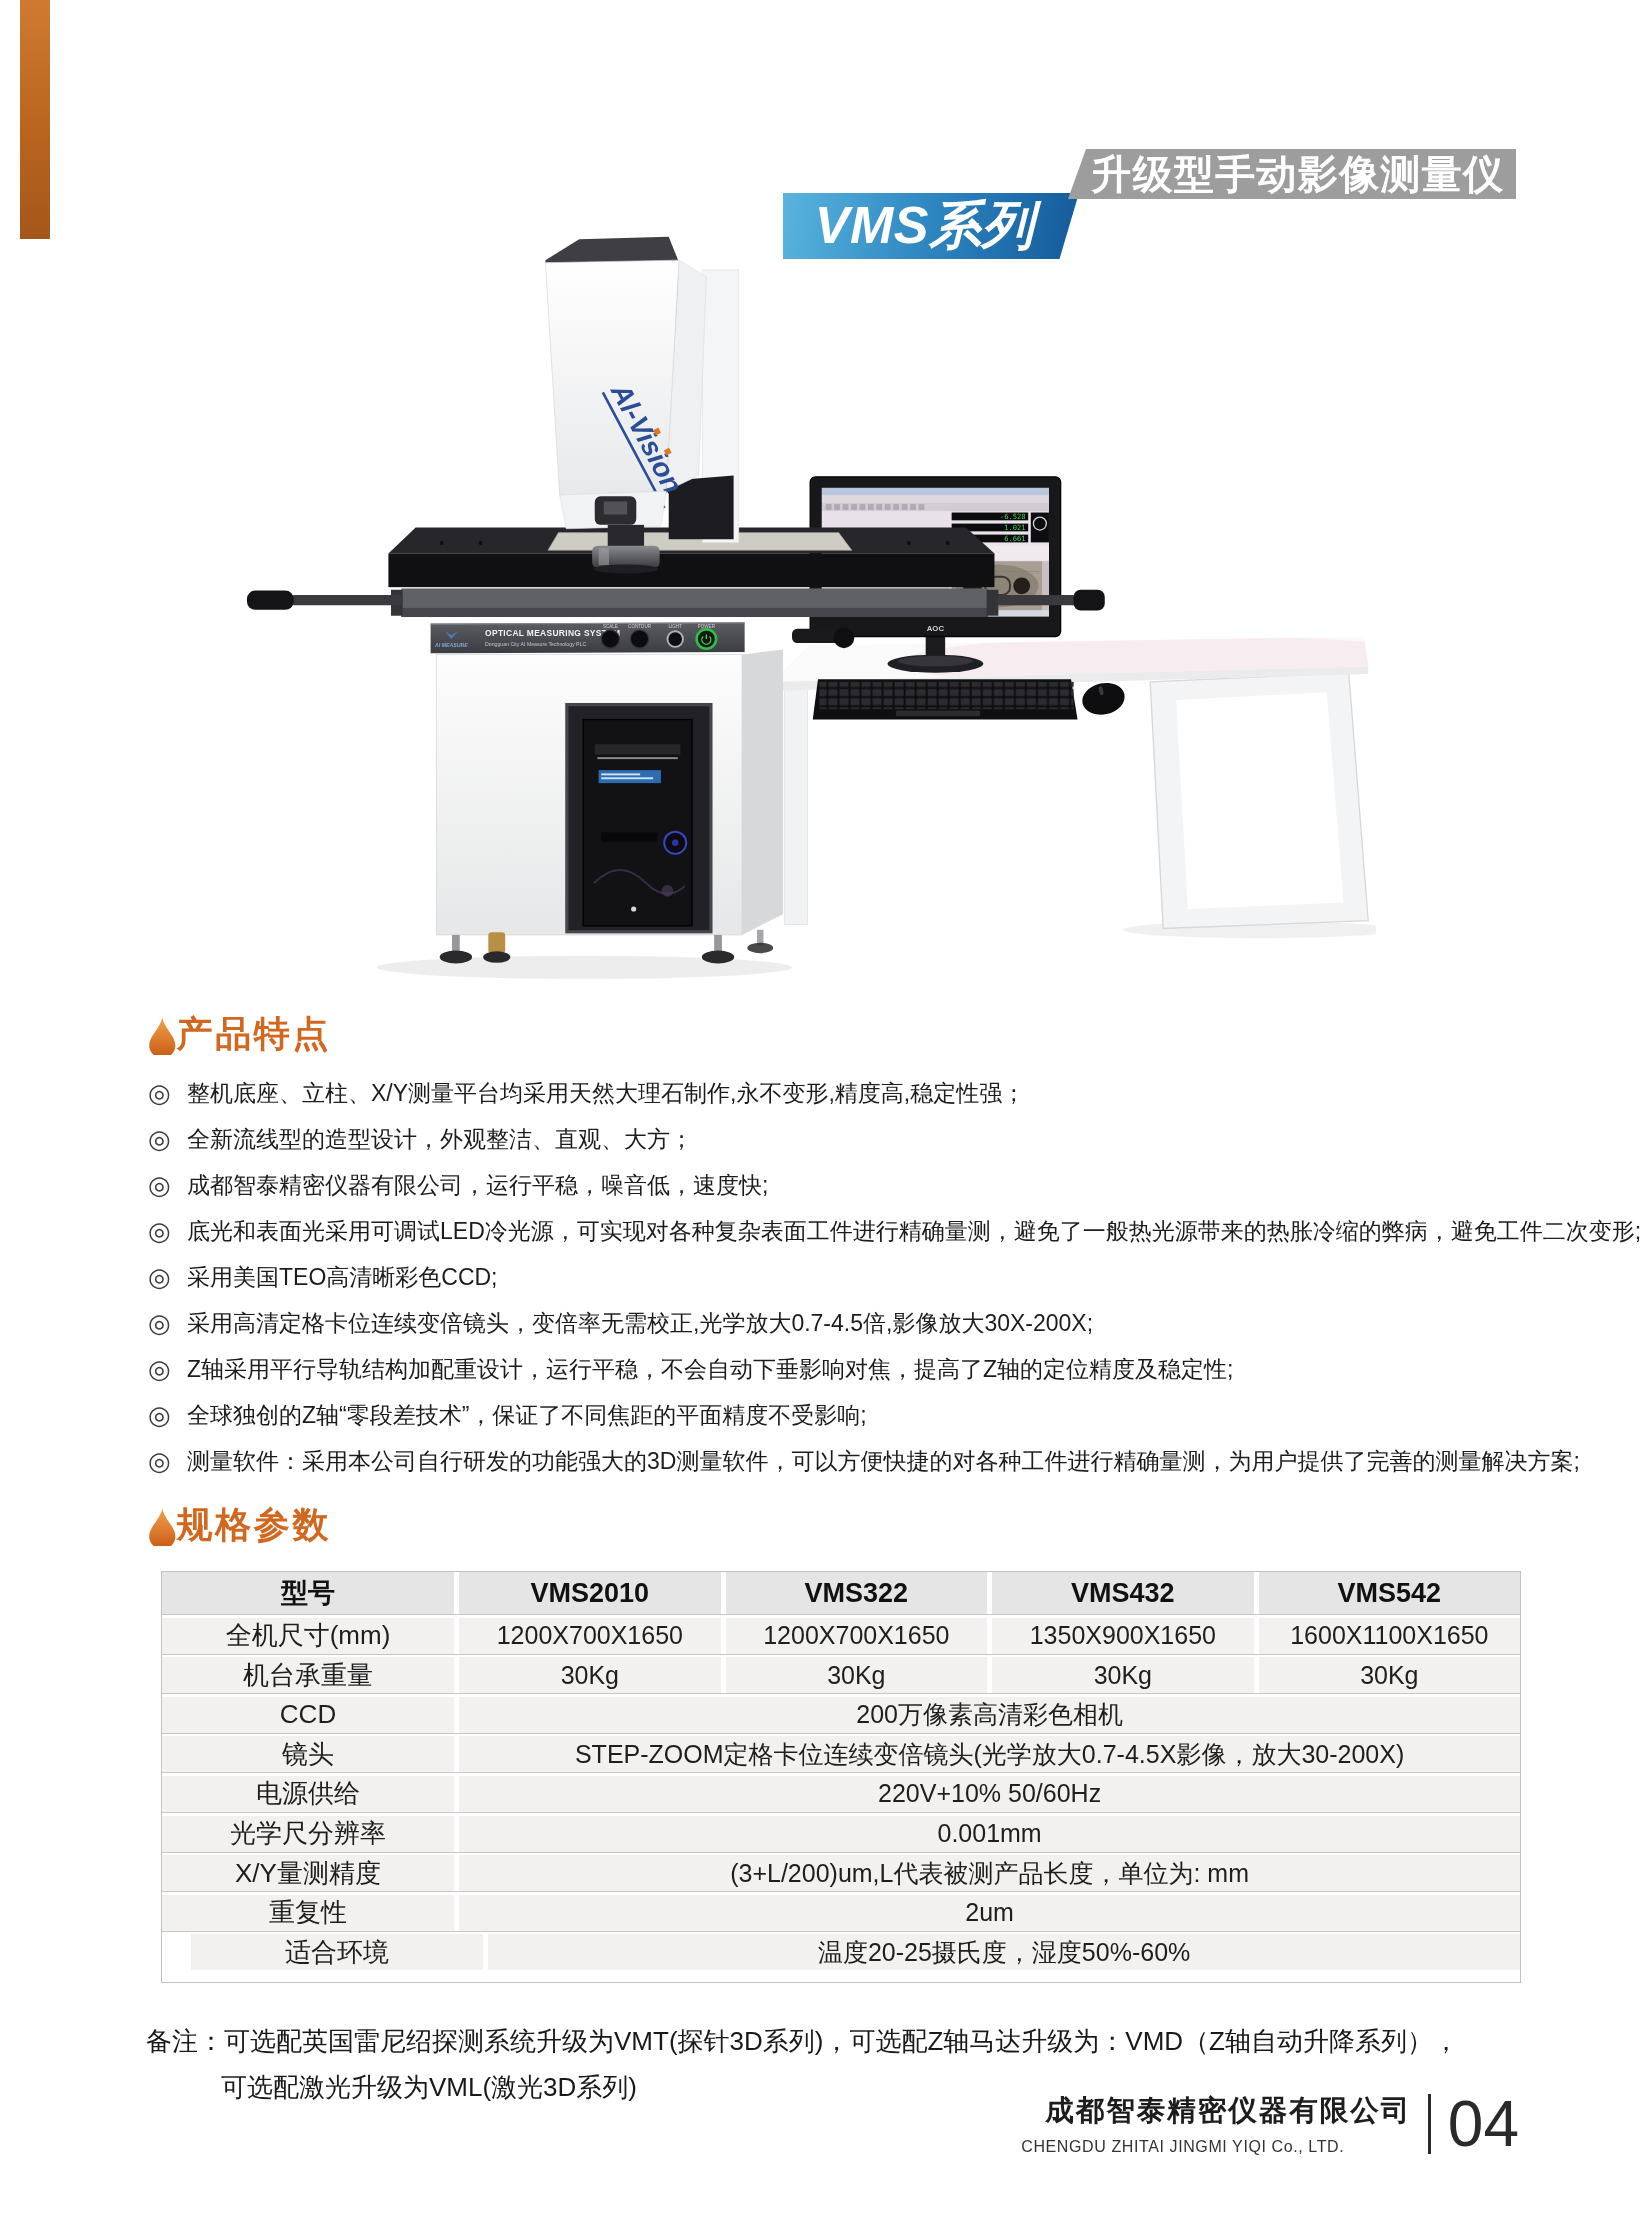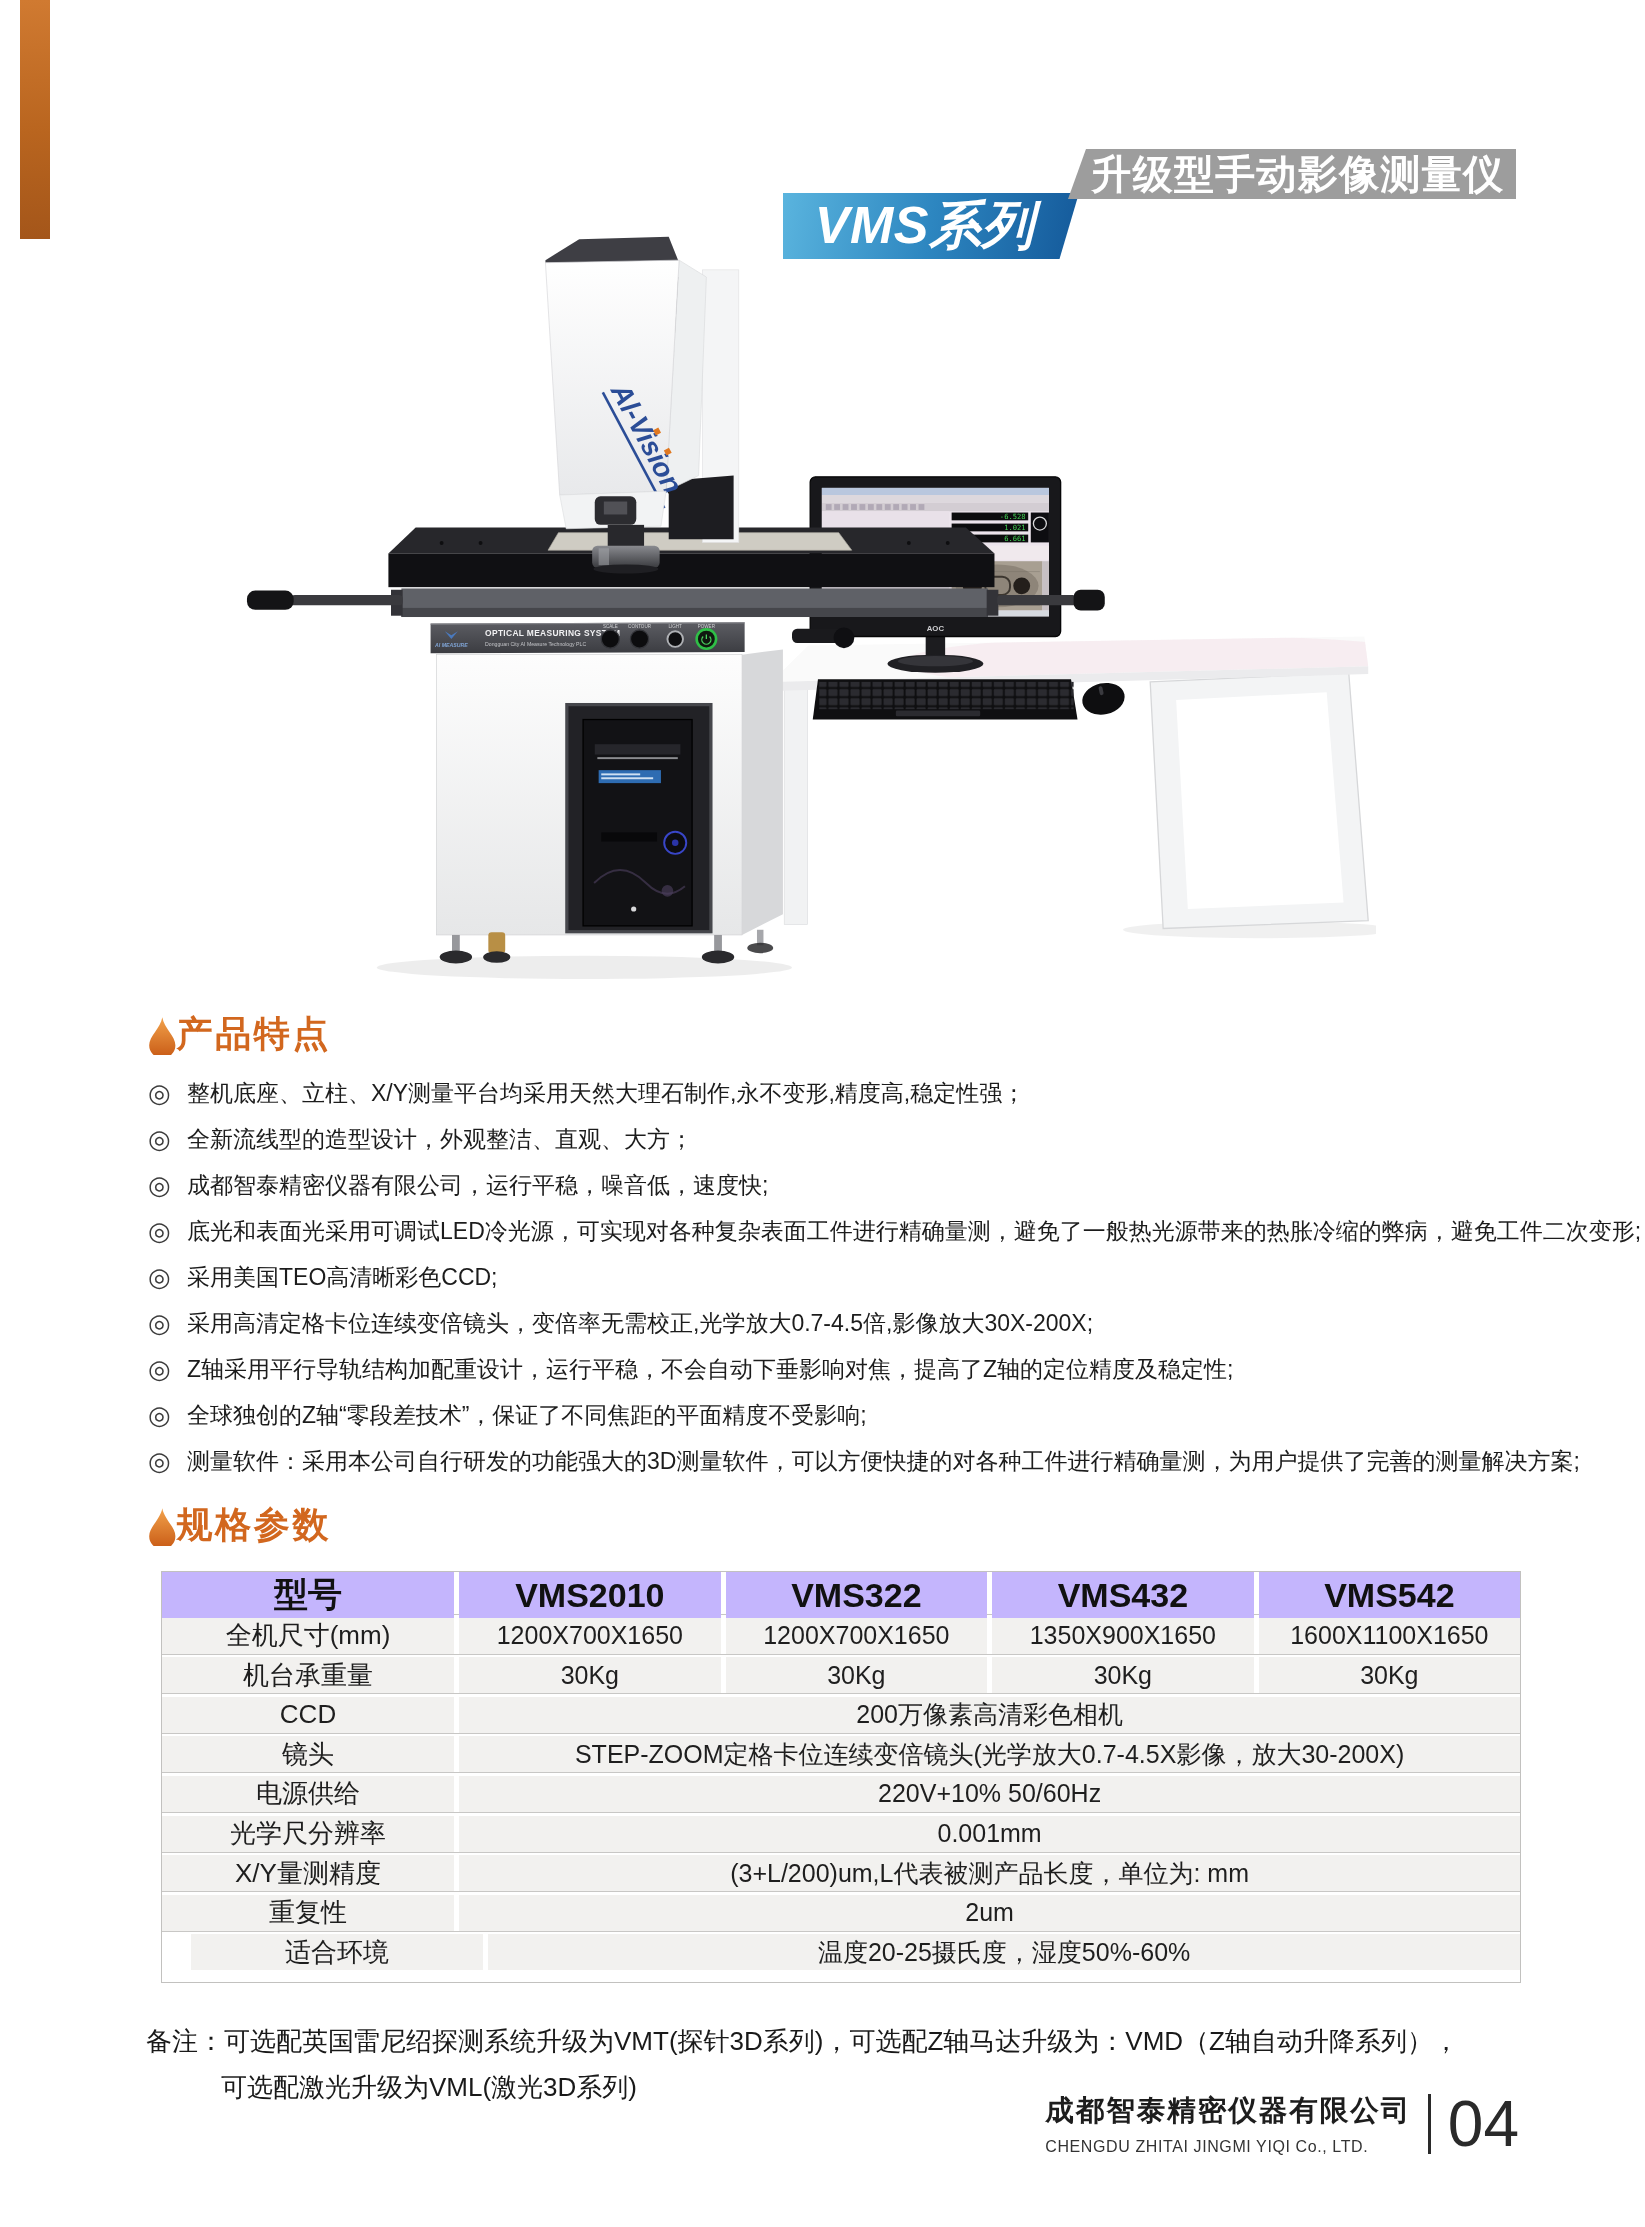--- a/index.html
+++ b/index.html
@@ -27,31 +27,31 @@
   .feature-item .bullet{width:39px;font-size:26px;color:#3c3c3c;flex:0 0 39px;}
   .feature-item .feature-text{font-size:23px;color:#1c1c1c;letter-spacing:0px;}
 
   
   #spec-table{left:161px;top:1571px;width:1358px;border:0.6px solid #c2c1bf;background:#fff;}
   .spec-row{display:grid;grid-template-columns:292px repeat(4,1fr);column-gap:5.2px;height:36px;border-bottom:0.6px solid #c8c7c5;margin-bottom:2.6px;}
   .spec-row.span{grid-template-columns:292px 1fr;}
   .spec-row.header{height:42px;}
   .spec-row:last-child{margin-bottom:12px;border-bottom:none;padding-left:29px;}
   .cell{background:#f2f1ef;display:flex;align-items:center;justify-content:center;font-size:25px;color:#1e1e1e;}
-  .spec-row.header .cell{background:#c4b5fd;font-weight:bold;font-size:34px;color:#111;}
+  .spec-row.header .cell{background:#e5e5e5;font-weight:bold;font-size:27px;color:#111;}
   .cell.label{font-size:26px;}
 
   
   #note-line1{left:146px;top:2024px;font-size:26px;color:#191919;}
   #note-line2{left:221px;top:2070px;font-size:26px;color:#191919;}
 
   
   #footer{right:127px;top:2091px;display:flex;align-items:center;gap:17px;}
   #footer .company{display:flex;flex-direction:column;align-items:flex-start;}
-  #footer .company .cn{font-size:28.6px;font-weight:bold;color:#1d1d1d;letter-spacing:1.9px;}
+  #footer .company .cn{font-size:28.6px;font-weight:bold;color:#1d1d1d;letter-spacing:1.9px;margin-left:24px;}
   #footer .company .en{font-size:16px;color:#333;margin-top:8px;letter-spacing:0.6px;}
   #footer .divider{width:2.6px;height:60px;background:#2a2a2a;}
   #footer .page-num{font-size:64px;color:#2a2a2a;font-weight:500;line-height:1;}
 </style>
 </head>
 <body>
 
 <div class="abs" id="corner-bar"></div>
 
 <div class="abs" id="series-badge">

